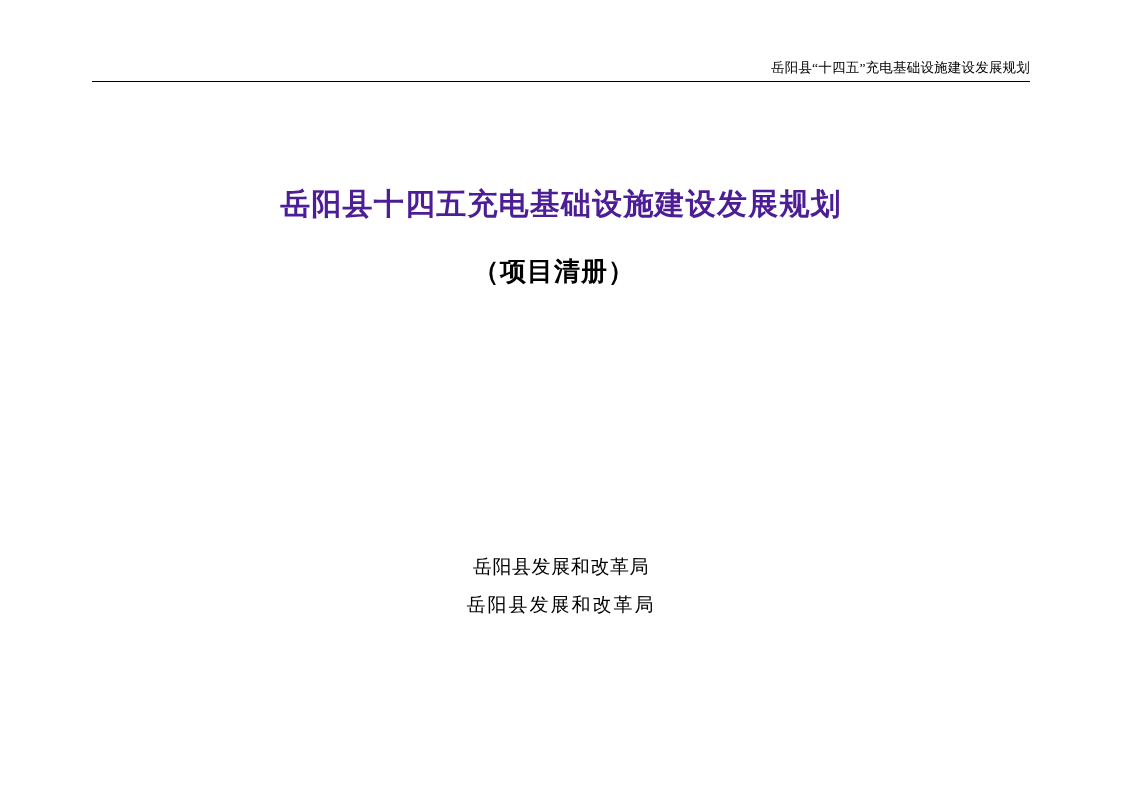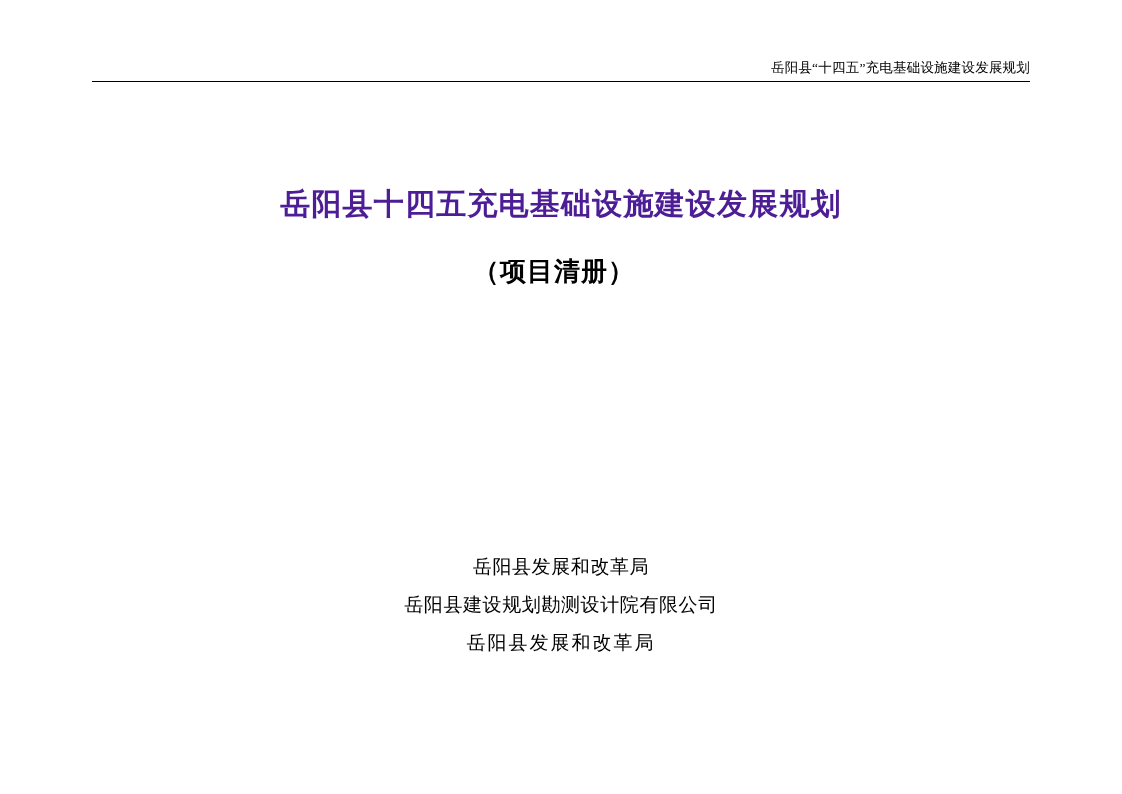--- a/index.html
+++ b/index.html
@@ -101,17 +101,16 @@
     <div class="header-text">岳阳县“十四五”充电基础设施建设发展规划</div>
   </div>
 
   <div class="title-block">
     <h1 class="doc-title">岳阳县十四五充电基础设施建设发展规划</h1>
     <h2 class="doc-subtitle">（项目清册）</h2>
   </div>
 
   <div class="issuer-block">
     <div class="issuer-line">岳阳县发展和改革局</div>
-    <div class="issuer-line">岳阳县建设规划勘测设计院有限公司</div>
     <div class="issuer-line date">岳阳县发展和改革局</div>
   </div>
 
 </div>
 
 </body></html>

